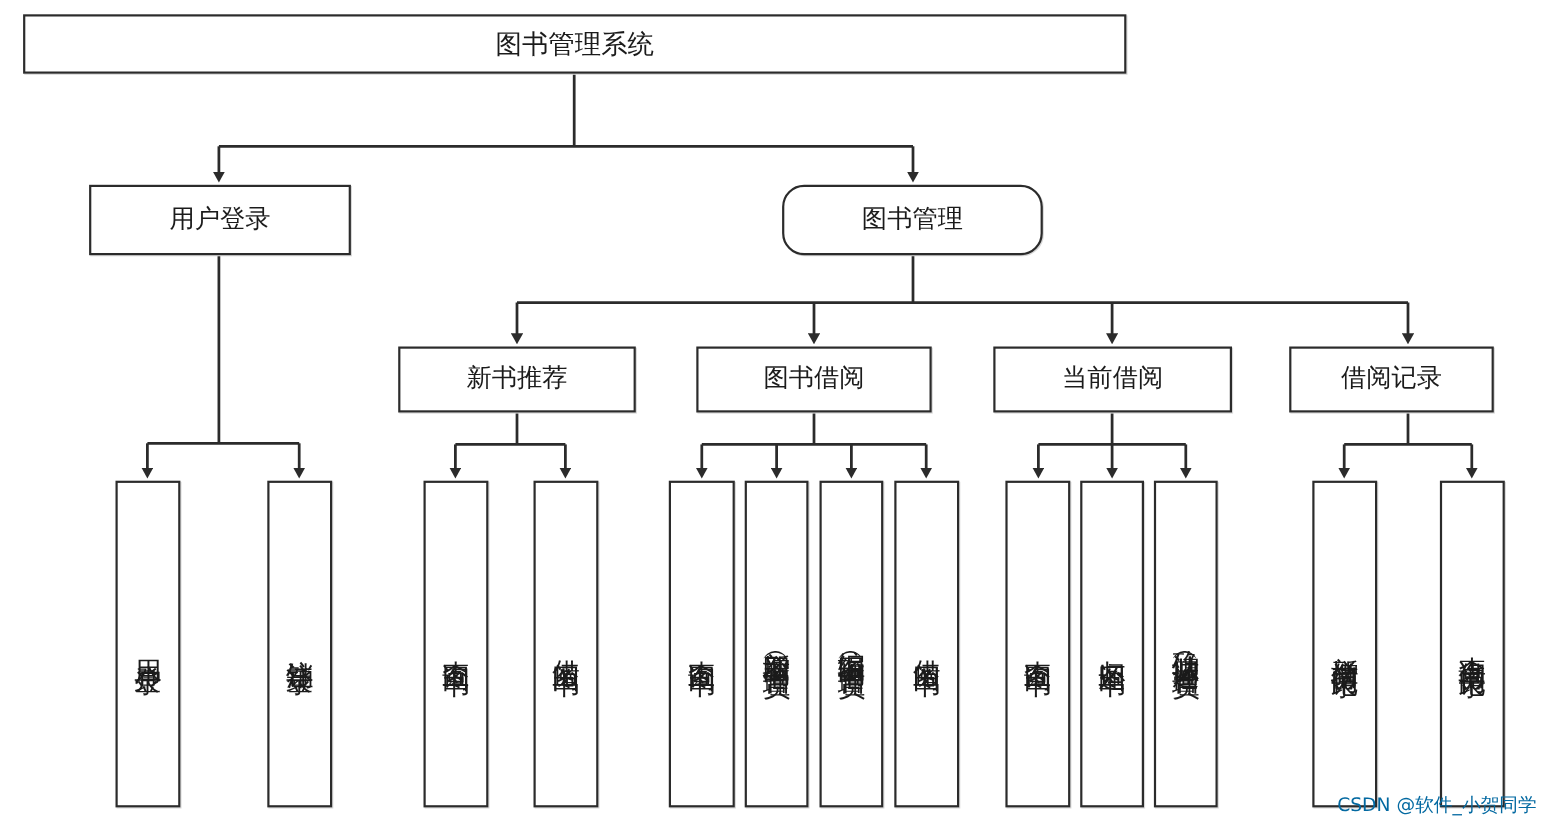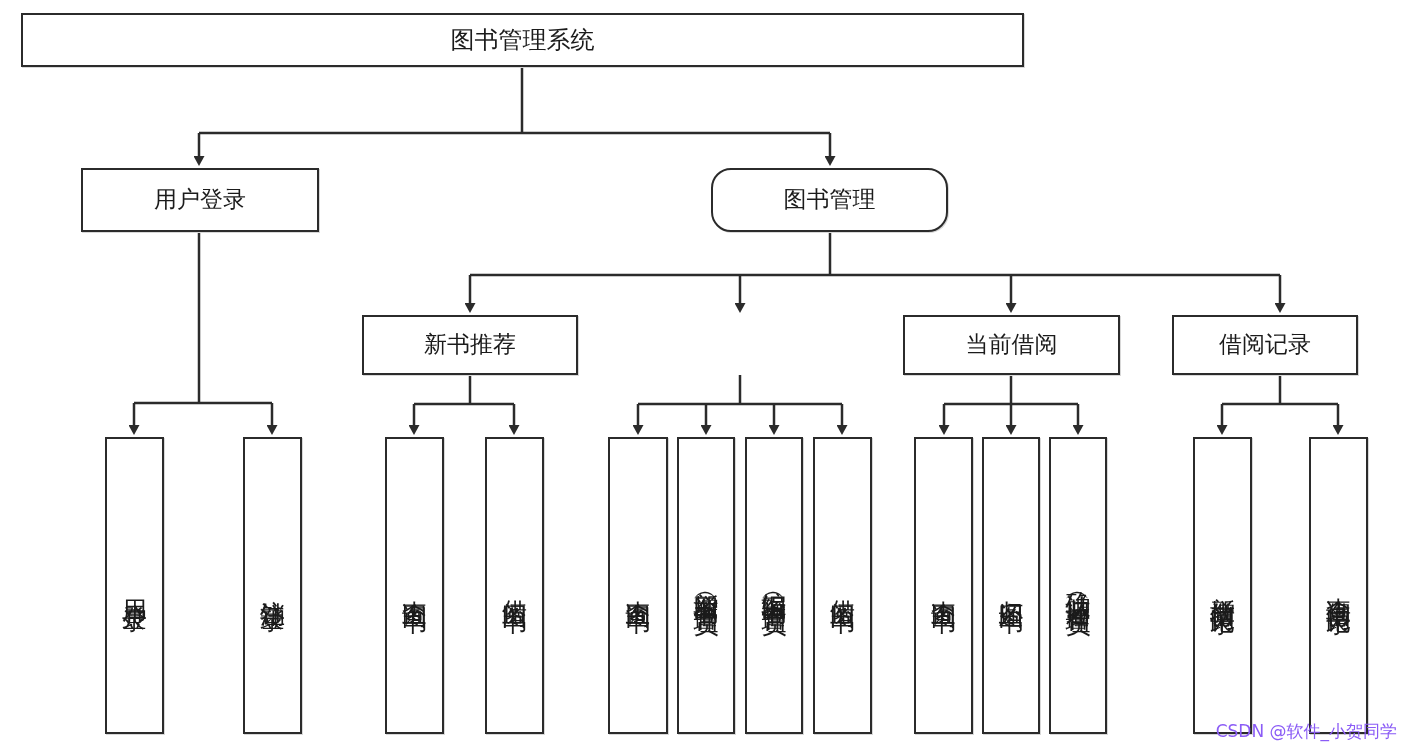--- a/index.html
+++ b/index.html
@@ -61,21 +61,21 @@
     font-size: 25px;
     letter-spacing: 3px;
     line-height: 1;
     white-space: nowrap;
   }
   .watermark {
     position: absolute;
     right: 8px;
     bottom: 4px;
     font-size: 17px;
-    color: #8b5cf6;
+    color: #0369a1;
     white-space: nowrap;
     user-select: none;
   }
 </style>
 </head>
 <body>
 
 <div id="canvas">
 
   <svg id="edges" viewBox="0 0 1405 747" xmlns="http://www.w3.org/2000/svg">
@@ -135,20 +135,23 @@
   <div class="node horiz" style="left:81px; top:168px; width:238px; height:64px;">
     <span class="label">用户登录</span>
   </div>
   <div class="node horiz" style="left:711px; top:168px; width:237px; height:64px;border-radius:20px;">
     <span class="label">图书管理</span>
   </div>
 
   <div class="node horiz" style="left:362px; top:315px; width:216px; height:60px;">
     <span class="label">新书推荐</span>
   </div>
+  <div class="node horiz" style="left:633px; top:315px; width:214px; height:60px;">
+    <span class="label">图书借阅</span>
+  </div>
   <div class="node horiz" style="left:903px; top:315px; width:217px; height:60px;">
     <span class="label">当前借阅</span>
   </div>
   <div class="node horiz" style="left:1172px; top:315px; width:186px; height:60px;">
     <span class="label">借阅记录</span>
   </div>
 
   <div class="node vert" style="left:105px; top:437px; width:59px; height:297px;">
     <span class="label">用户登录</span>
   </div>

